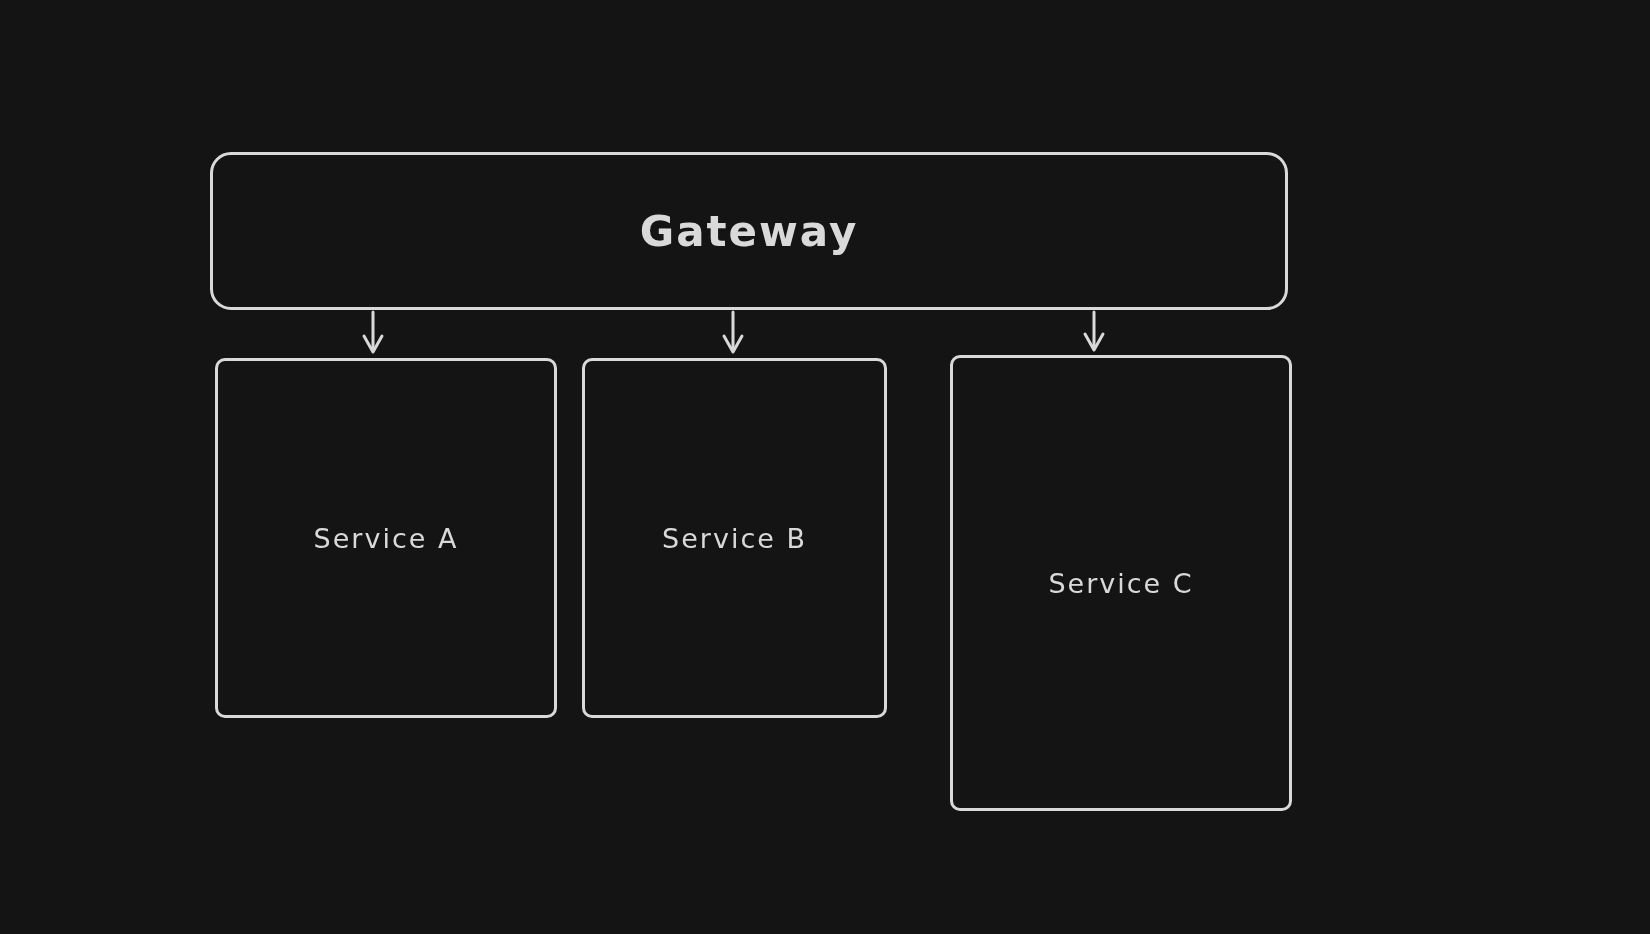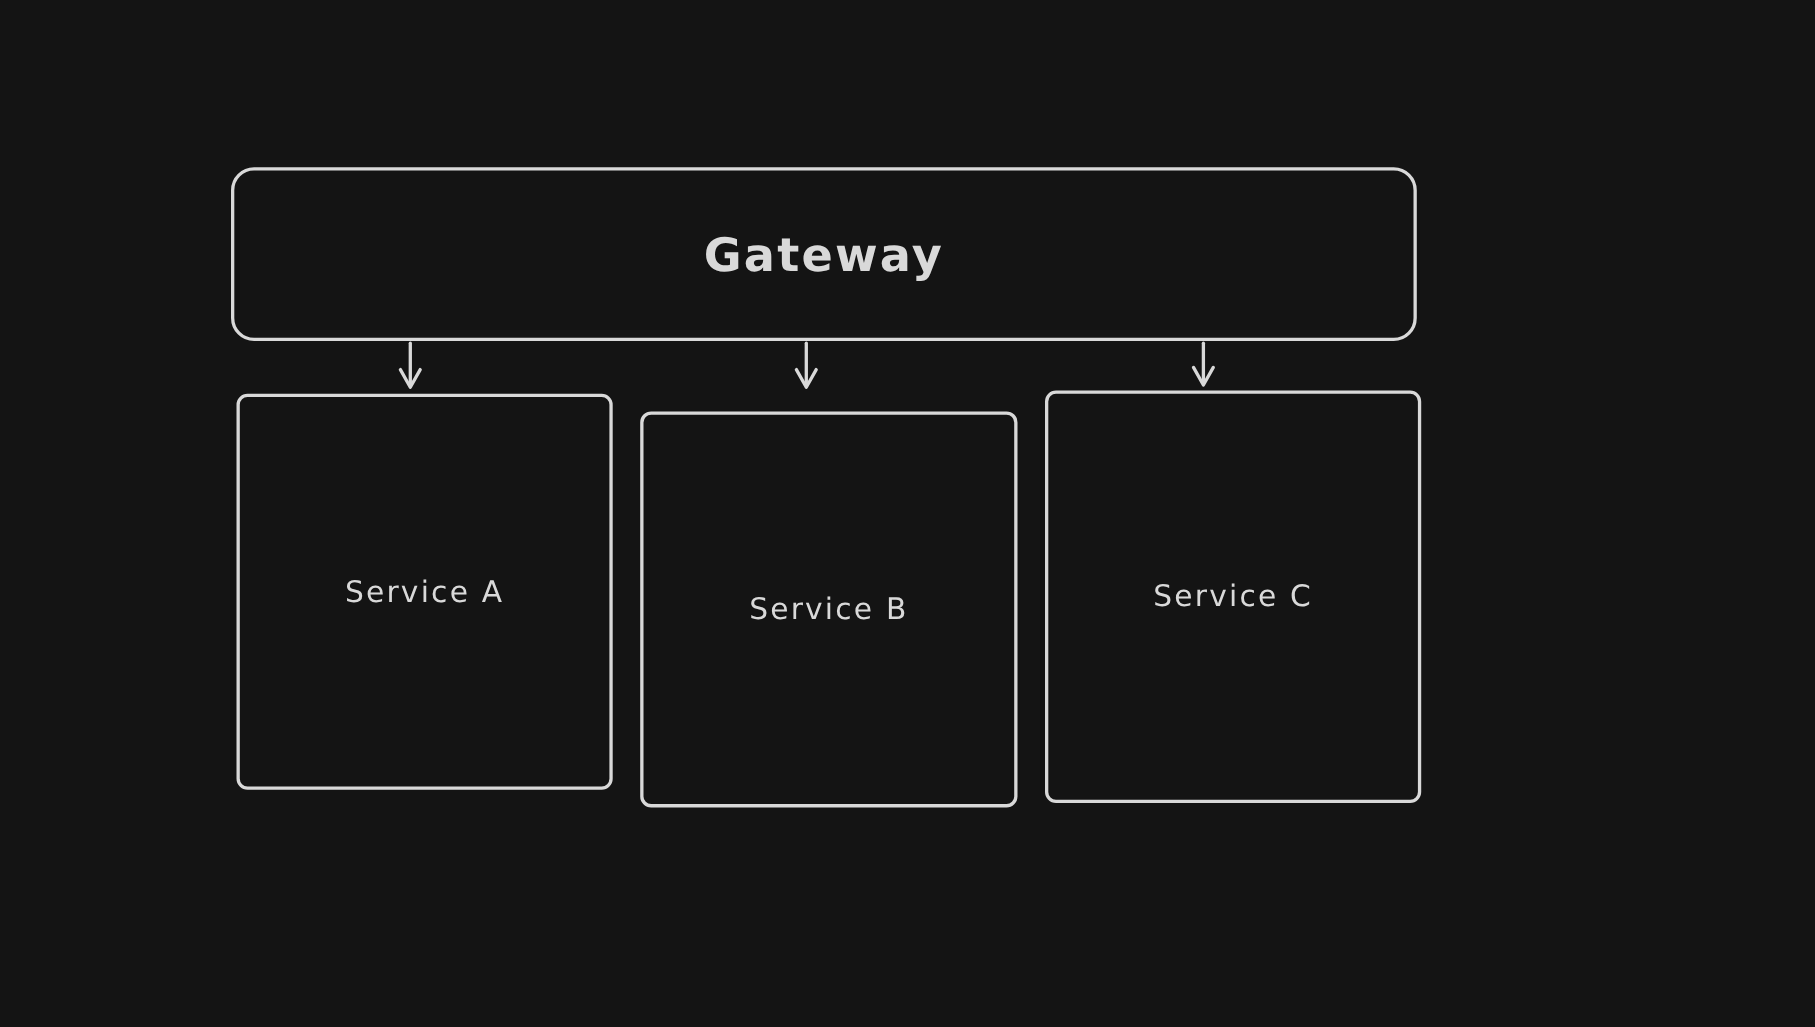--- a/index.html
+++ b/index.html
@@ -46,22 +46,22 @@
     width: 342px;
     height: 360px;
     border-radius: 10px;
   }
   .node-service .node-label {
     font-size: 27px;
     font-weight: 400;
     letter-spacing: 2px;
   }
   .node-service-a { left: 215px; top: 358px; }
-  .node-service-b { left: 582px; top: 374px; width: 343px; text-align: right; }
-  .node-service-c { left: 950px; top: 355px; height: 375px; }
+  .node-service-b { left: 582px; top: 358px; width: 305px; text-align: right; }
+  .node-service-c { left: 950px; top: 355px; height: 456px; }
   .edges-layer {
     position: absolute;
     left: 0;
     top: 0;
     width: 1650px;
     height: 934px;
     pointer-events: none;
   }
   .edge-path {
     stroke: var(--stroke);

